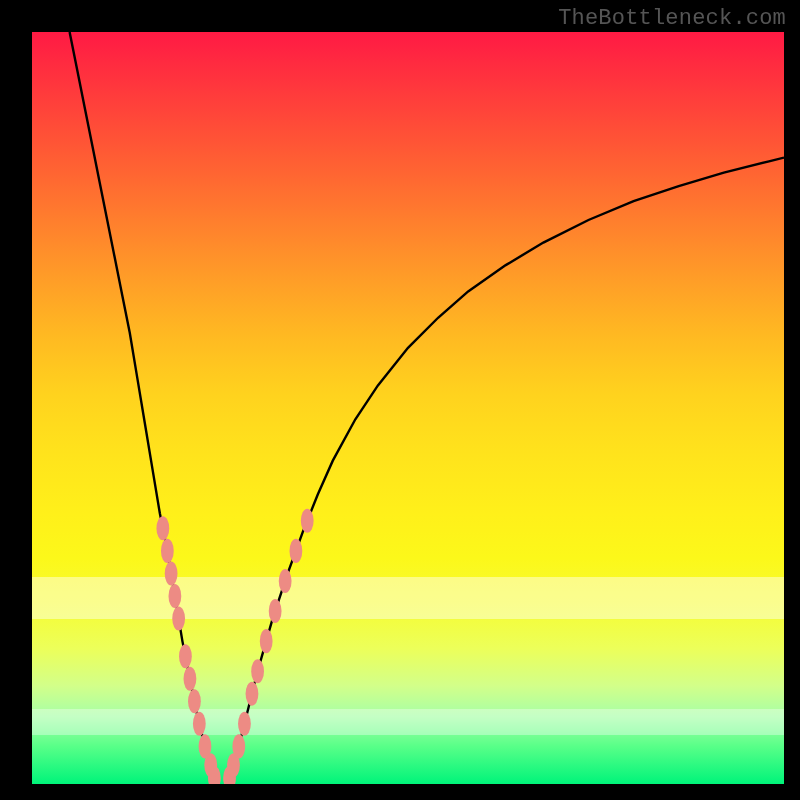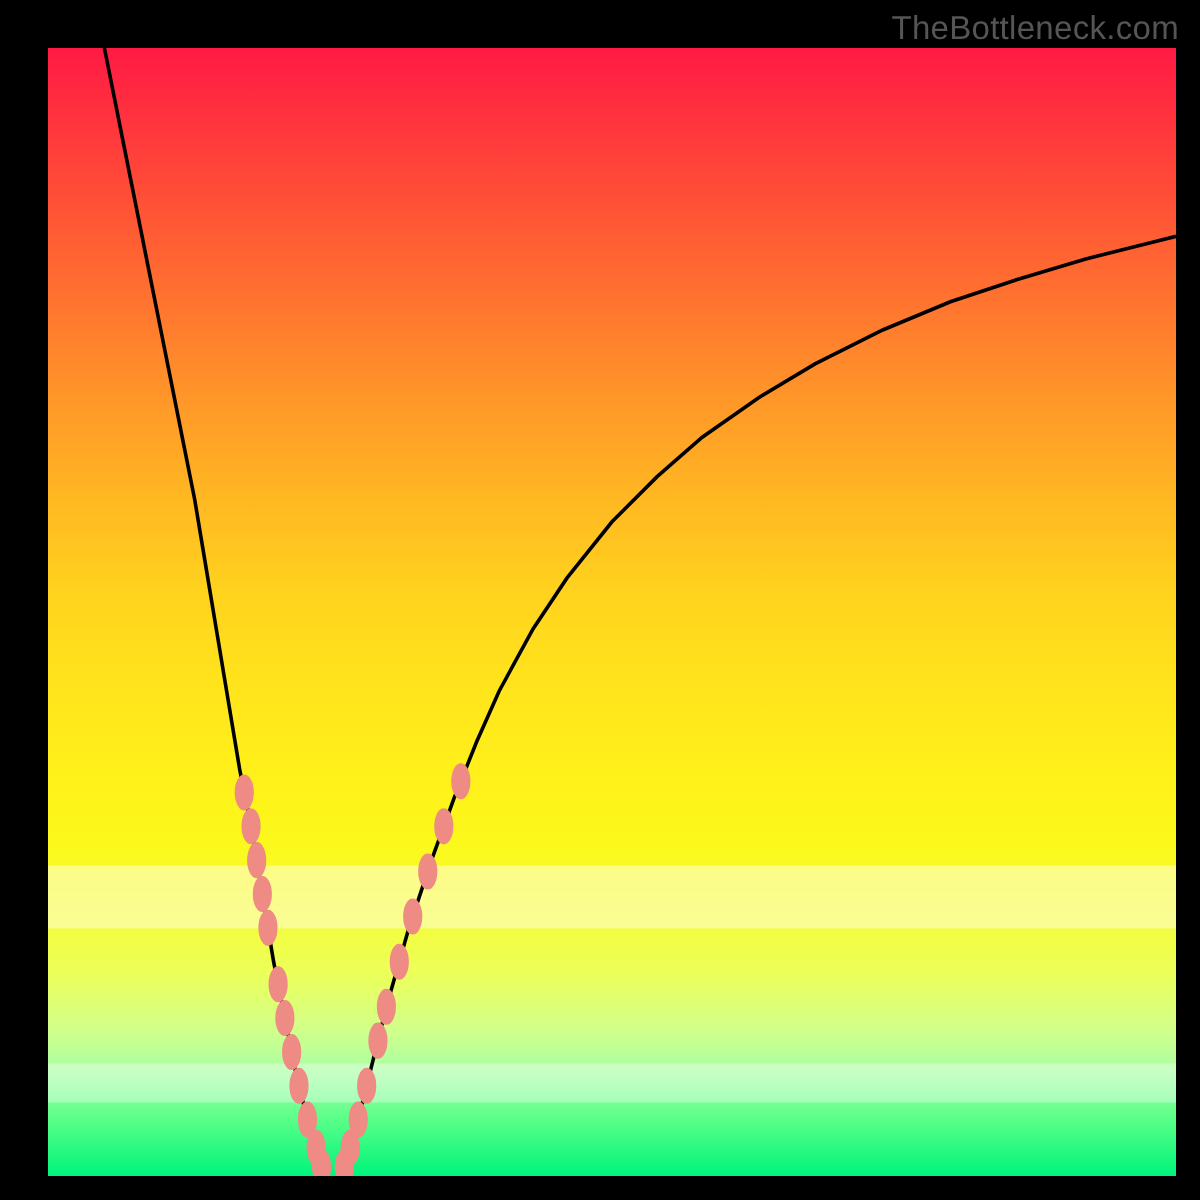--- a/index.html
+++ b/index.html
@@ -44,21 +44,21 @@
   .whiteband {
     position: absolute;
     left: 0;
     right: 0;
     background: rgba(255,255,255,0.45);
   }
   .watermark {
     position: absolute;
     top: 6px;
     right: 14px;
-    font-family: Liberation Sans, sans-serif;
+    font-family: Liberation Mono, monospace;
     font-size: 22px;
     color: #555;
     letter-spacing: 0.2px;
     user-select: none;
   }
   svg.curves {
     position: absolute;
     left: 0;
     top: 0;
     width: 100%;

